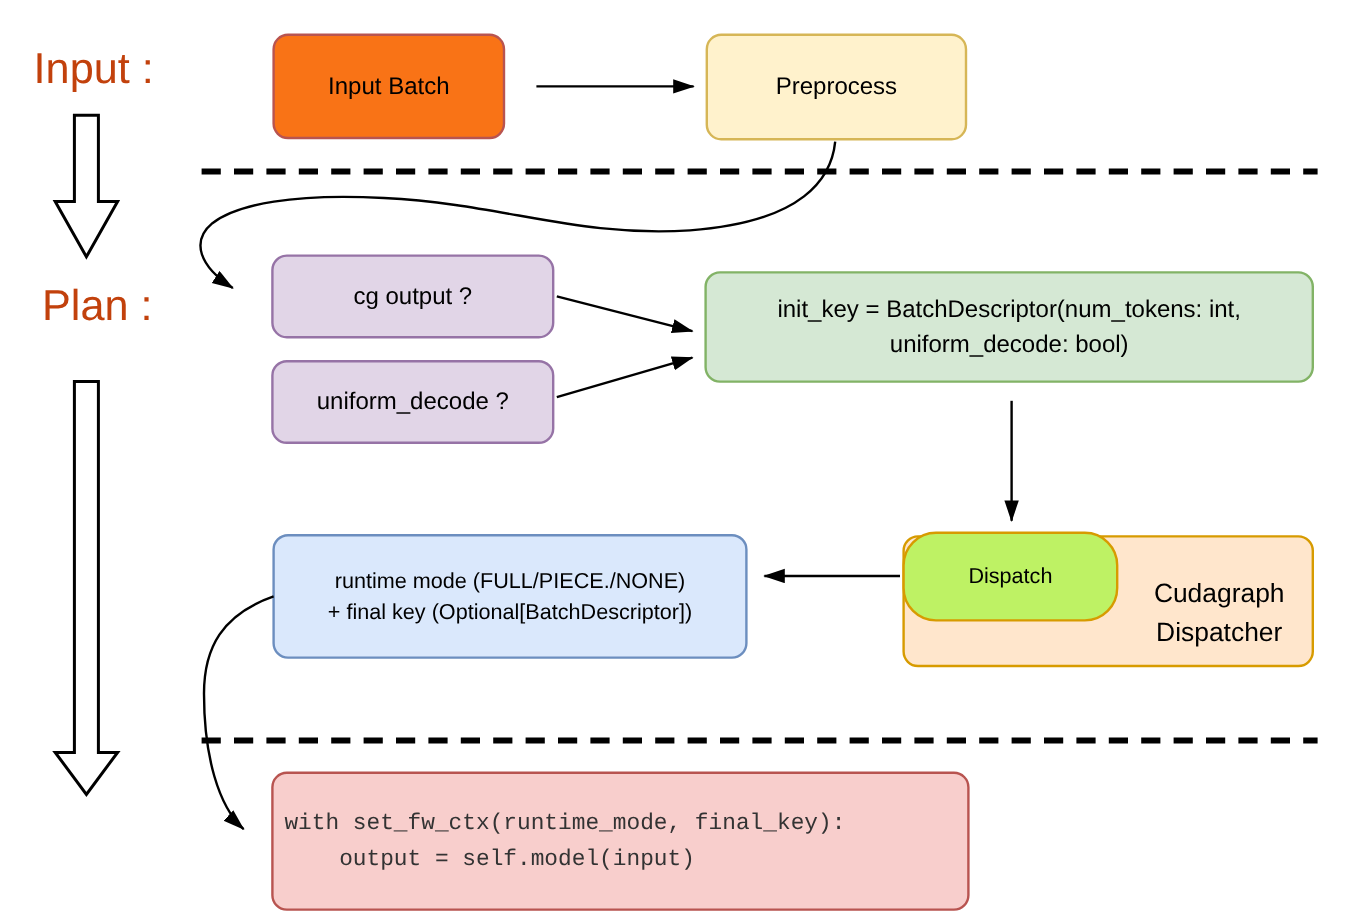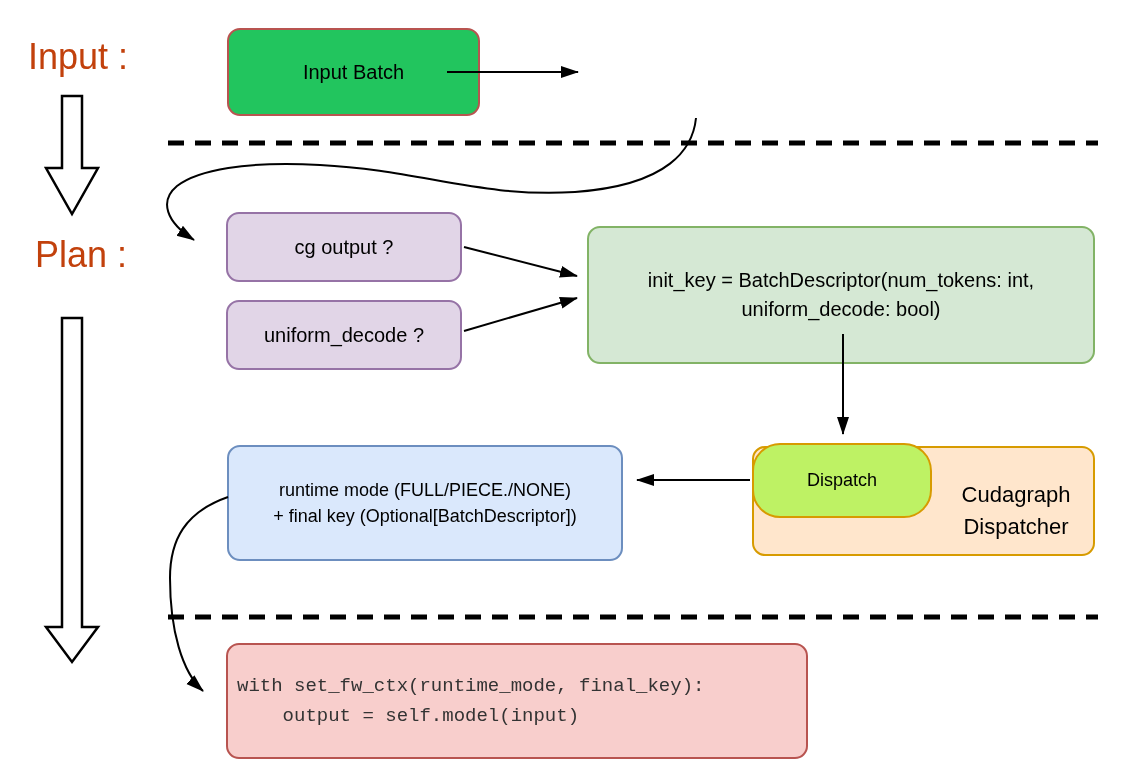--- a/index.html
+++ b/index.html
@@ -59,31 +59,32 @@
   }
 </style>
 </head>
 <body>
 
 <div id="canvas">
 
   <div class="stage-label" style="left:28px;top:36px;">Input :</div>
   <div class="stage-label" style="left:35px;top:234px;">Plan :</div>
 
-  <div class="node" style="left: 227px; top: 28px; width: 253px; height: 88px; background-color: #22c55e; border-color: rgb(184, 84, 80);">Input Batch</div>
+  <div class="node" style="left: 227px; top: 28px; width: 194px; height: 88px; background-color: #f97316; border-color: rgb(184, 84, 80);">Input Batch</div>
 
+  <div class="node" style="left: 588px; top: 28px; width: 218px; height: 89px; background-color: rgb(255, 242, 204); border-color: rgb(214, 182, 86);">Preprocess</div>
 
   <div class="node" style="left: 226px; top: 212px; width: 236px; height: 70px; background-color: rgb(225, 213, 231); border-color: rgb(150, 115, 166);">cg output ?</div>
 
   <div class="node" style="left: 226px; top: 300px; width: 236px; height: 70px; background-color: rgb(225, 213, 231); border-color: rgb(150, 115, 166);">uniform_decode ?</div>
 
-  <div class="node" style="left: 587px; top: 226px; width: 508px; height: 138px; background-color: rgb(213, 232, 212); border-color: rgb(130, 179, 102);">init_key = BatchDescriptor(num_tokens: int,
+  <div class="node" style="left: 587px; top: 226px; width: 508px; height: 93px; background-color: rgb(213, 232, 212); border-color: rgb(130, 179, 102);">init_key = BatchDescriptor(num_tokens: int,
 uniform_decode: bool)</div>
 
-  <div class="node small" style="left: 227px; top: 445px; width: 396px; height: 116px; background-color: rgb(218, 232, 252); border-color: rgb(108, 142, 191);">runtime mode (FULL/PIECE./NONE)
+  <div class="node small" style="left: 227px; top: 445px; width: 396px; height: 104px; background-color: rgb(218, 232, 252); border-color: rgb(108, 142, 191);">runtime mode (FULL/PIECE./NONE)
 + final key (Optional[BatchDescriptor])</div>
 
   <div class="node" style="left: 752px; top: 446px; width: 343px; height: 110px; background-color: rgb(255, 230, 204); border-color: rgb(215, 155, 0);">
     <div class="cuda-label">Cudagraph
 Dispatcher</div>
   </div>
 
   <div class="node small" style="left: 752px; top: 443px; width: 180px; height: 75px; z-index: 3; background-color: #bef264; border-color: rgb(215, 155, 0); border-radius: 28px;">Dispatch</div>
 
   <div class="node code" style="left: 226px; top: 643px; width: 582px; height: 116px; background-color: rgb(248, 206, 204); border-color: rgb(184, 84, 80);">with set_fw_ctx(runtime_mode, final_key):

